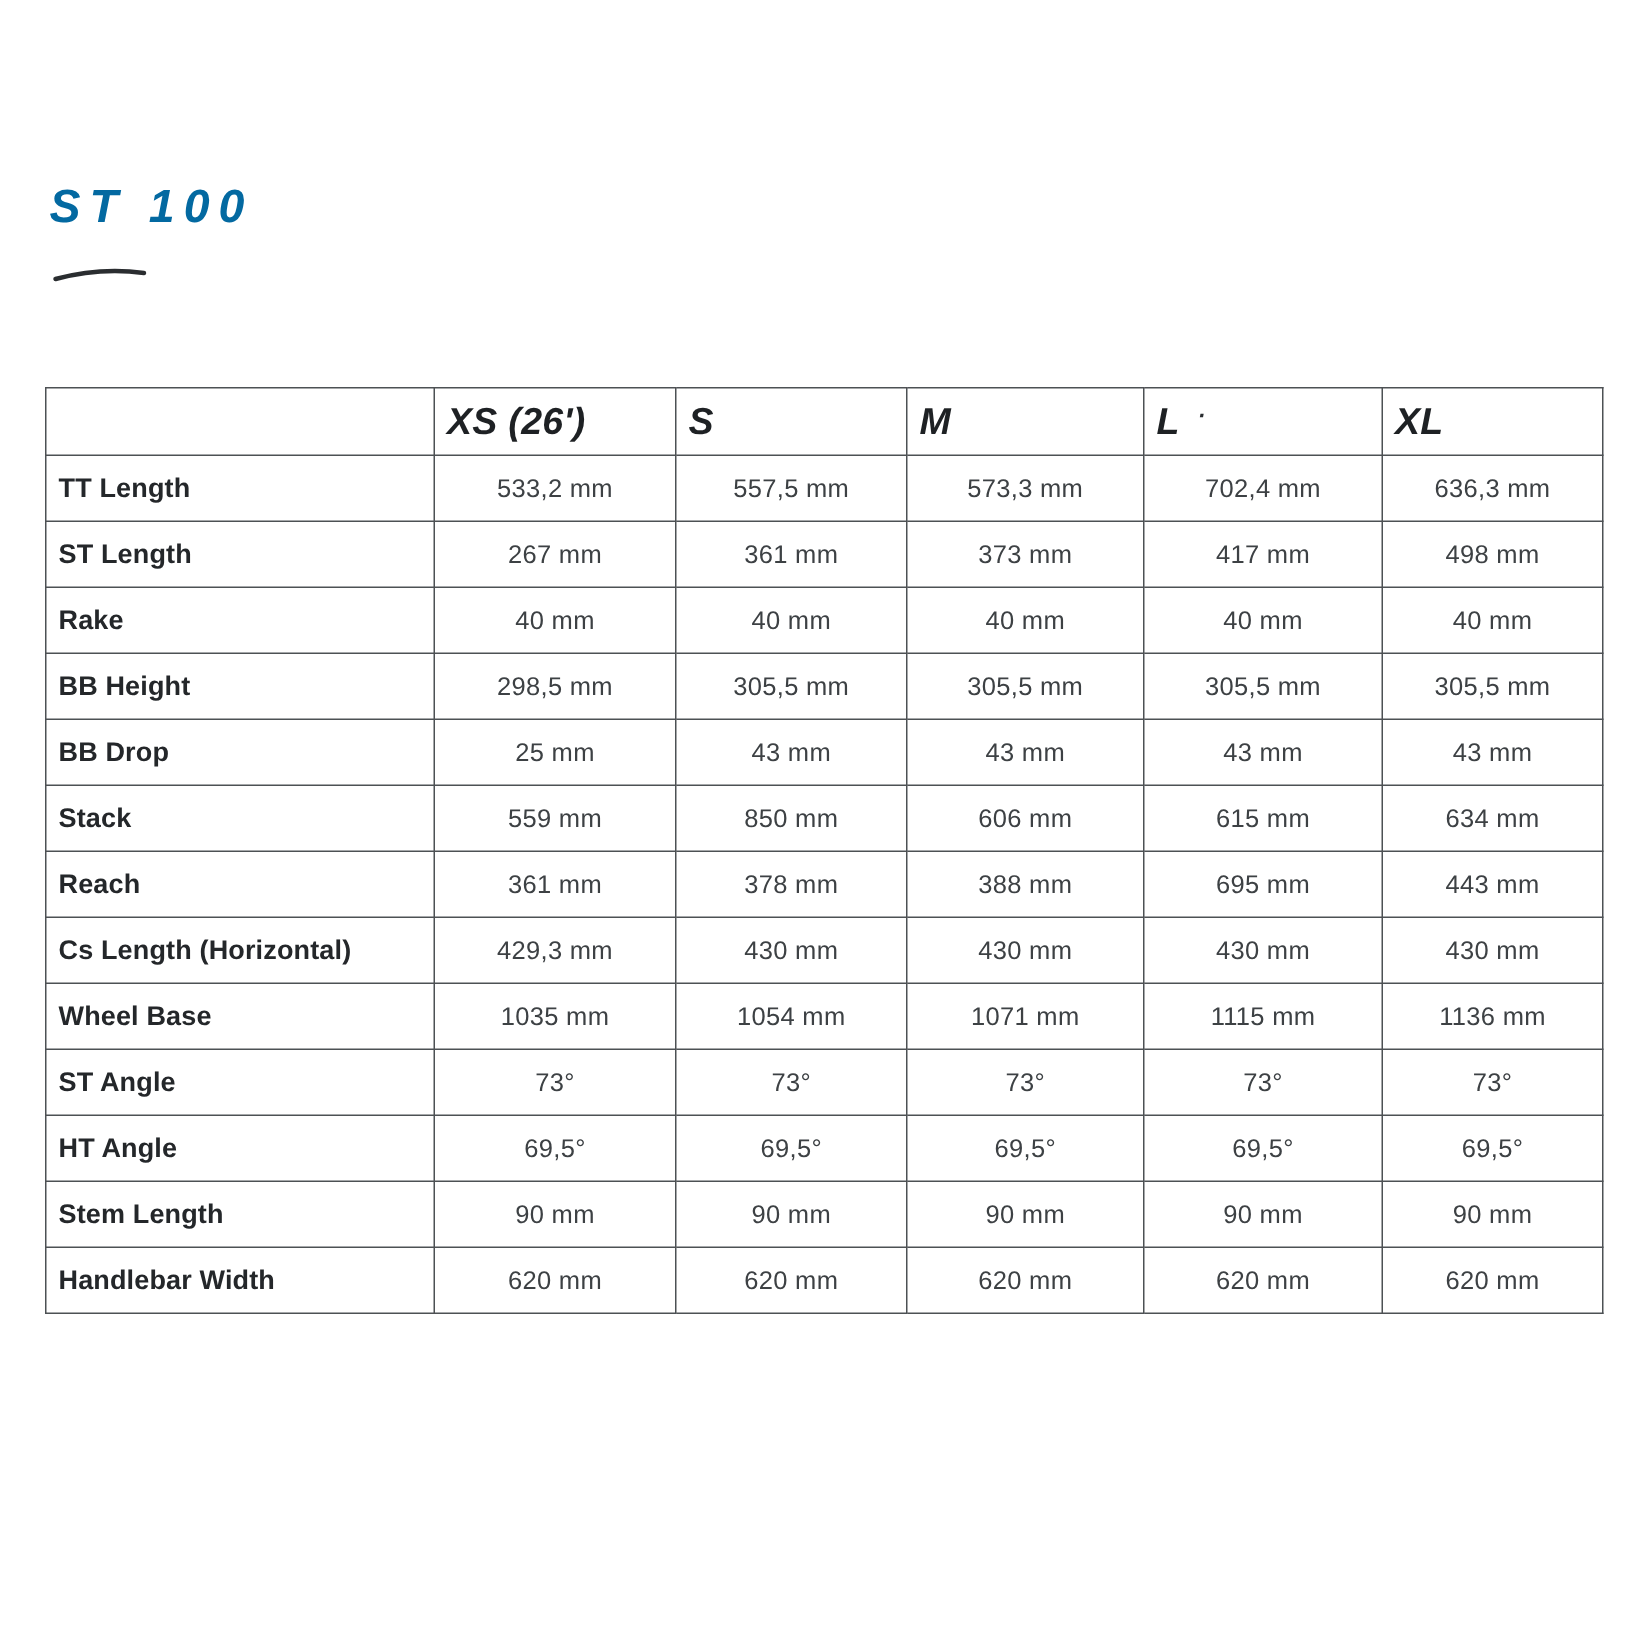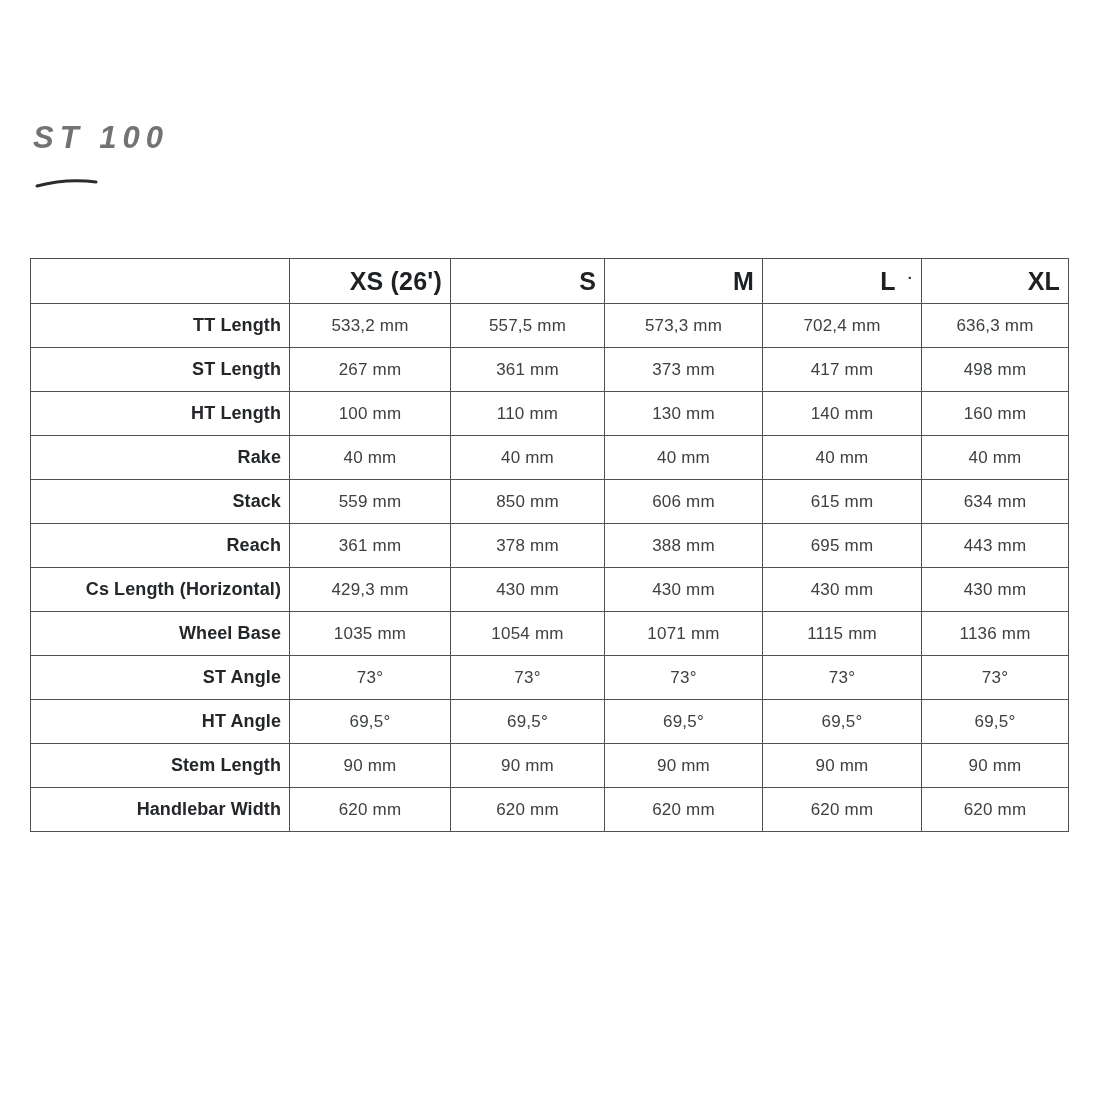--- a/index.html
+++ b/index.html
@@ -19,21 +19,21 @@
   }
   .page-title {
     position: absolute;
     left: 33px;
     top: 120px;
     margin: 0;
     font-size: 31px;
     font-weight: 700;
     font-style: italic;
     letter-spacing: 6px;
-    color: #737373;
+    color: #0369a1;
     white-space: nowrap;
   }
   .title-swoosh {
     position: absolute;
     left: 35px;
     top: 176px;
   }
   .spec-table-wrap {
     position: absolute;
     left: 30px;
@@ -49,29 +49,30 @@
     border: 1.5px solid #4d5154;
     padding: 0 8px;
     overflow: hidden;
     white-space: nowrap;
   }
   .spec-table thead th {
     height: 44px;
     font-size: 25px;
     font-weight: 700;
     color: #1e2124;
-    text-align: right;
+    text-align: left;
     letter-spacing: 0.2px;
+    font-style: italic;
   }
   .spec-table tbody th.row-label {
     height: 43px;
     font-size: 18px;
     font-weight: 700;
     color: #24272a;
-    text-align: right;
+    text-align: left;
     letter-spacing: 0.1px;
   }
   .spec-table tbody td {
     font-size: 17px;
     font-weight: 400;
     color: #3d4144;
     text-align: center;
     letter-spacing: 0.2px;
   }
   .l-dot {
@@ -126,40 +127,48 @@
 
   <tr>
     <th class="row-label">ST Length</th>
     <td>267 mm</td>
     <td>361 mm</td>
     <td>373 mm</td>
     <td>417 mm</td>
     <td>498 mm</td>
   </tr>
 
-  <tr>
-    <th class="row-label">HT Length</th>
-    <td>100 mm</td>
-    <td>110 mm</td>
-    <td>130 mm</td>
-    <td>140 mm</td>
-    <td>160 mm</td>
-  </tr>
 
 
   <tr>
     <th class="row-label">Rake</th>
     <td>40 mm</td>
     <td>40 mm</td>
     <td>40 mm</td>
     <td>40 mm</td>
     <td>40 mm</td>
   </tr>
 
-
+  <tr>
+    <th class="row-label">BB Height</th>
+    <td>298,5 mm</td>
+    <td>305,5 mm</td>
+    <td>305,5 mm</td>
+    <td>305,5 mm</td>
+    <td>305,5 mm</td>
+  </tr>
+
+  <tr>
+    <th class="row-label">BB Drop</th>
+    <td>25 mm</td>
+    <td>43 mm</td>
+    <td>43 mm</td>
+    <td>43 mm</td>
+    <td>43 mm</td>
+  </tr>
 
   <tr>
     <th class="row-label">Stack</th>
     <td>559 mm</td>
     <td>850 mm</td>
     <td>606 mm</td>
     <td>615 mm</td>
     <td>634 mm</td>
   </tr>
 

